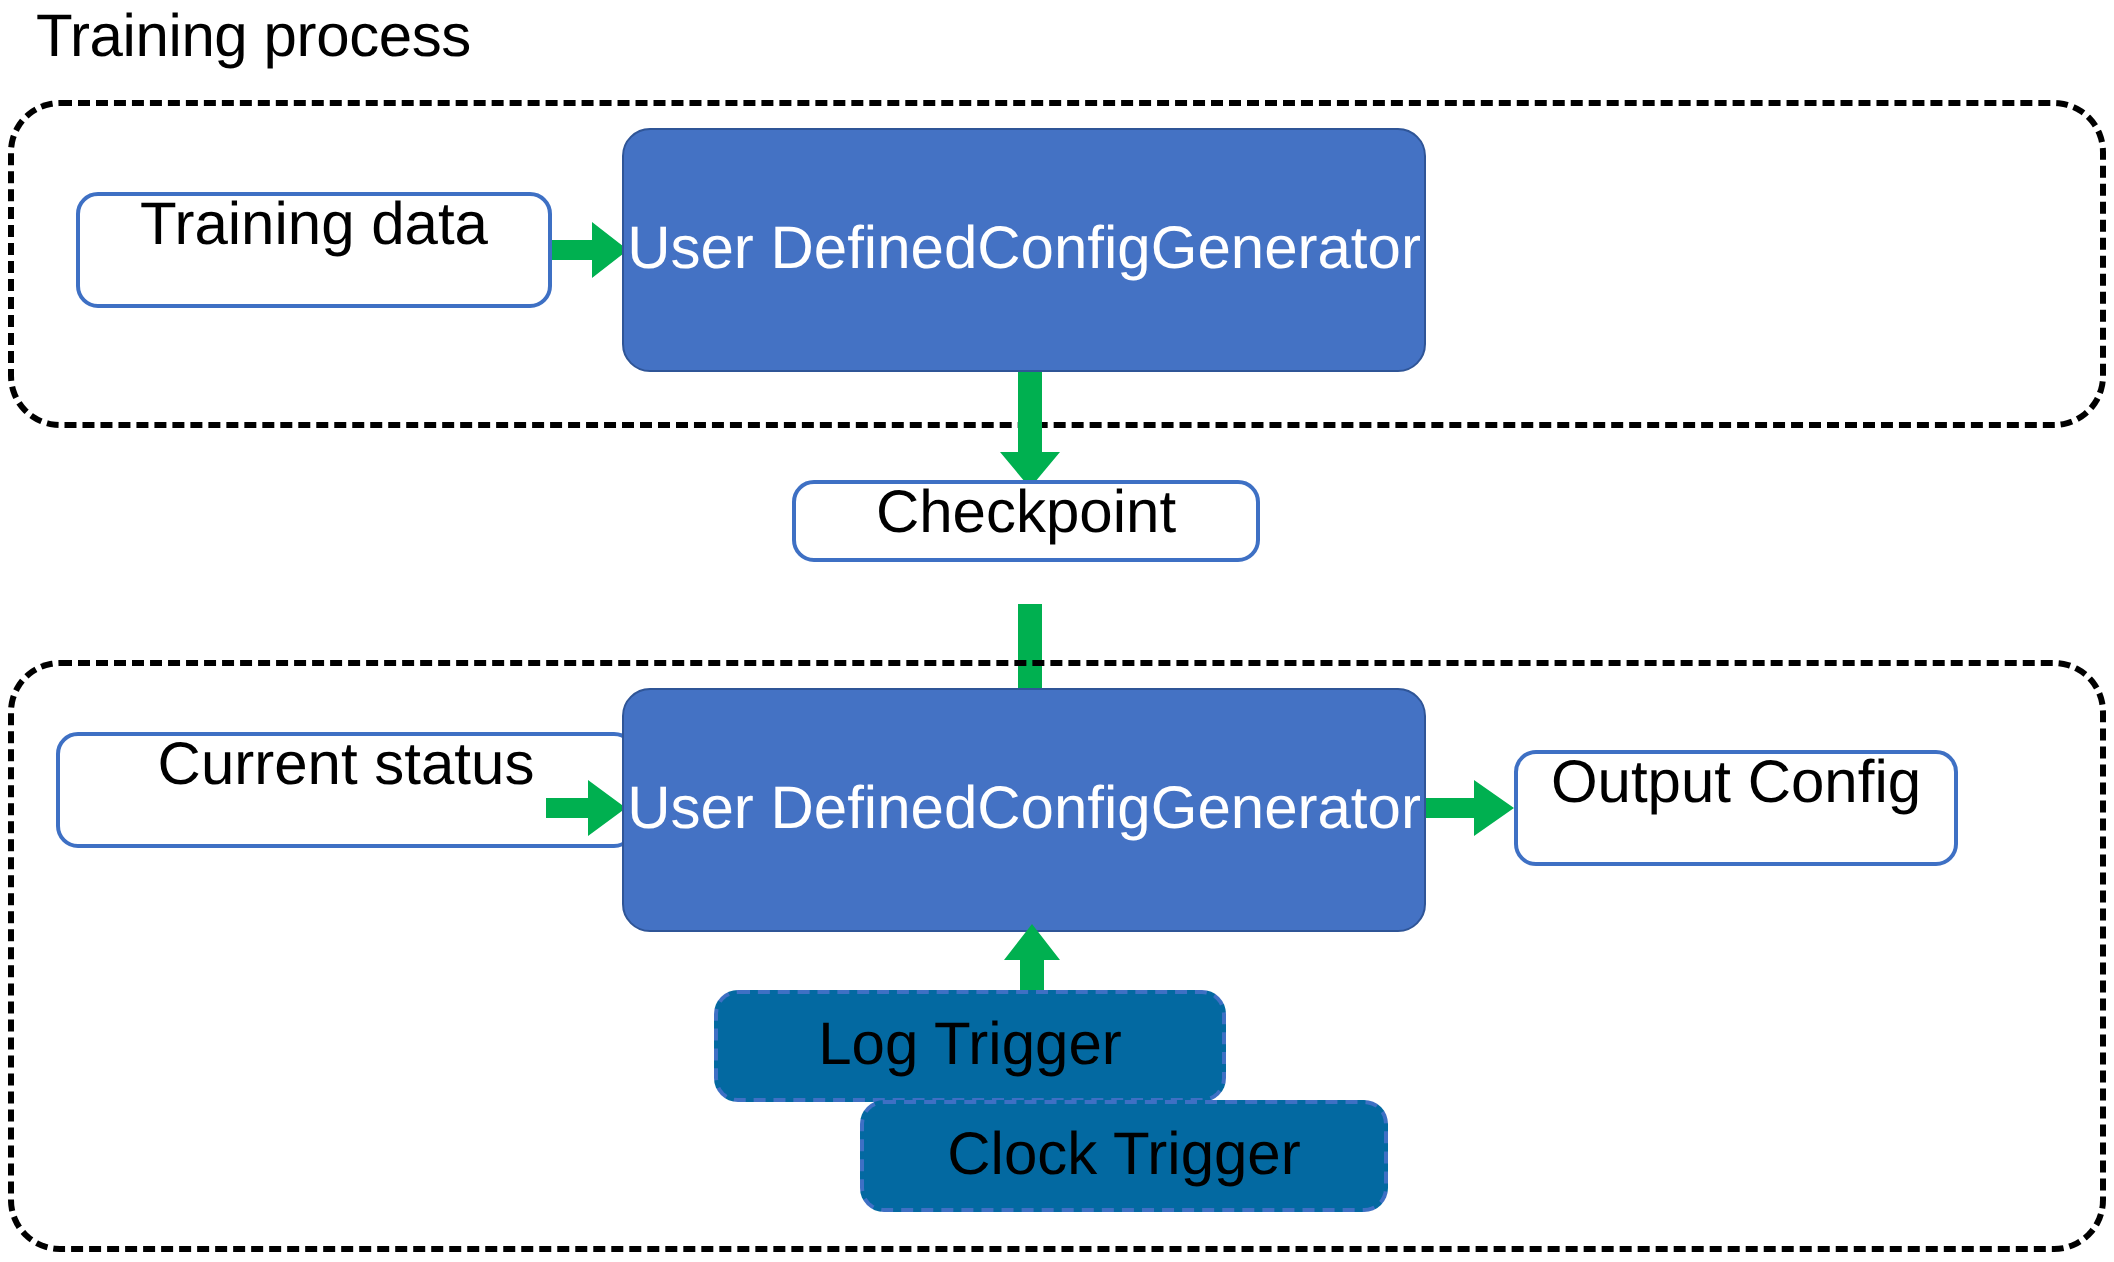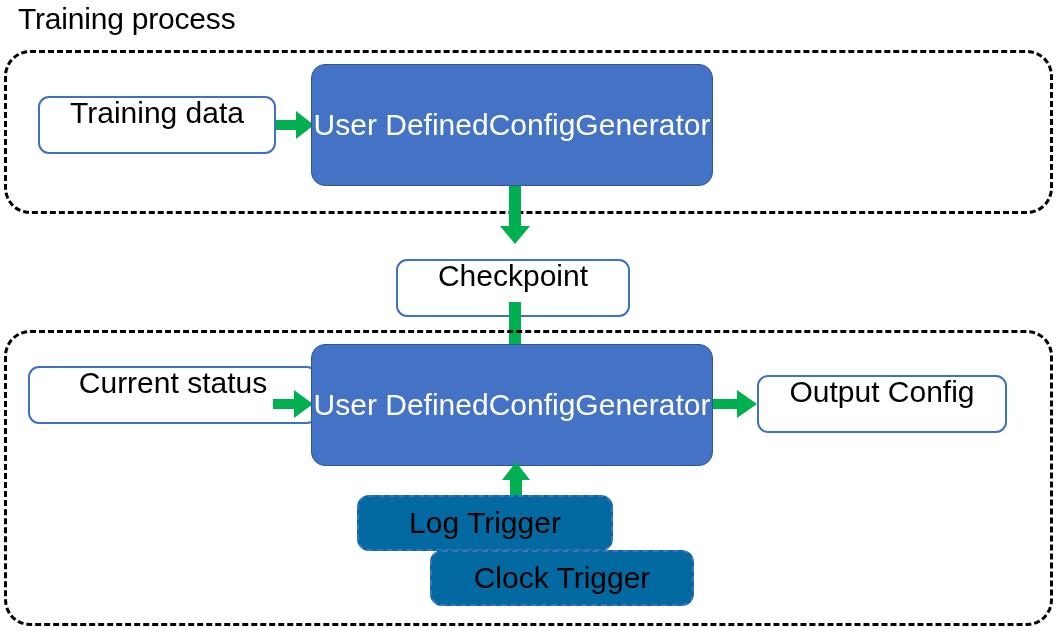--- a/index.html
+++ b/index.html
@@ -96,21 +96,21 @@
     <span>User Defined</span>
     <span>ConfigGenerator</span>
   </div>
 
   <div class="abs arrow" style="left:497px; top:186px; width:36px; height:60px;">
     <svg width="36" height="60" viewBox="0 0 36 60">
       <path d="M12,0 L24,0 L24,40 L33,40 L18,58 L3,40 L12,40 Z" fill="#00B050"></path>
     </svg>
   </div>
 
-  <div class="abs data-box" style="left:396px; top:259px; width:234px; height:58px;">
+  <div class="abs data-box" style="left:396px; top:240px; width:234px; height:41px;">
     <span>Checkpoint</span>
   </div>
 
   <div class="abs arrow" style="left:497px; top:302px; width:36px; height:64px;">
     <svg width="36" height="64" viewBox="0 0 36 64">
       <path d="M12,0 L24,0 L24,43 L33,43 L18,62 L3,43 L12,43 Z" fill="#00B050"></path>
     </svg>
   </div>
 
 
@@ -130,21 +130,21 @@
     <span>User Defined</span>
     <span>ConfigGenerator</span>
   </div>
 
   <div class="abs arrow" style="left:713px; top:387px; width:46px; height:34px;">
     <svg width="46" height="34" viewBox="0 0 46 34">
       <path d="M0,12 L24,12 L24,3 L44,17 L24,31 L24,22 L0,22 Z" fill="#00B050"></path>
     </svg>
   </div>
 
-  <div class="abs data-box" style="left:757px; top:375px; width:250px; height:58px;">
+  <div class="abs data-box" style="left:757px; top:375px; width:222px; height:58px;">
     <span>Output Config</span>
   </div>
 
   <div class="abs arrow" style="left:499px; top:462px; width:34px; height:36px;">
     <svg width="34" height="36" viewBox="0 0 34 36">
       <path d="M17,0 L31,18 L23,18 L23,36 L11,36 L11,18 L3,18 Z" fill="#00B050"></path>
     </svg>
   </div>
 
   <div class="abs trigger-box" style="left:357px; top:495px; width:256px; height:56px; z-index:2;">

